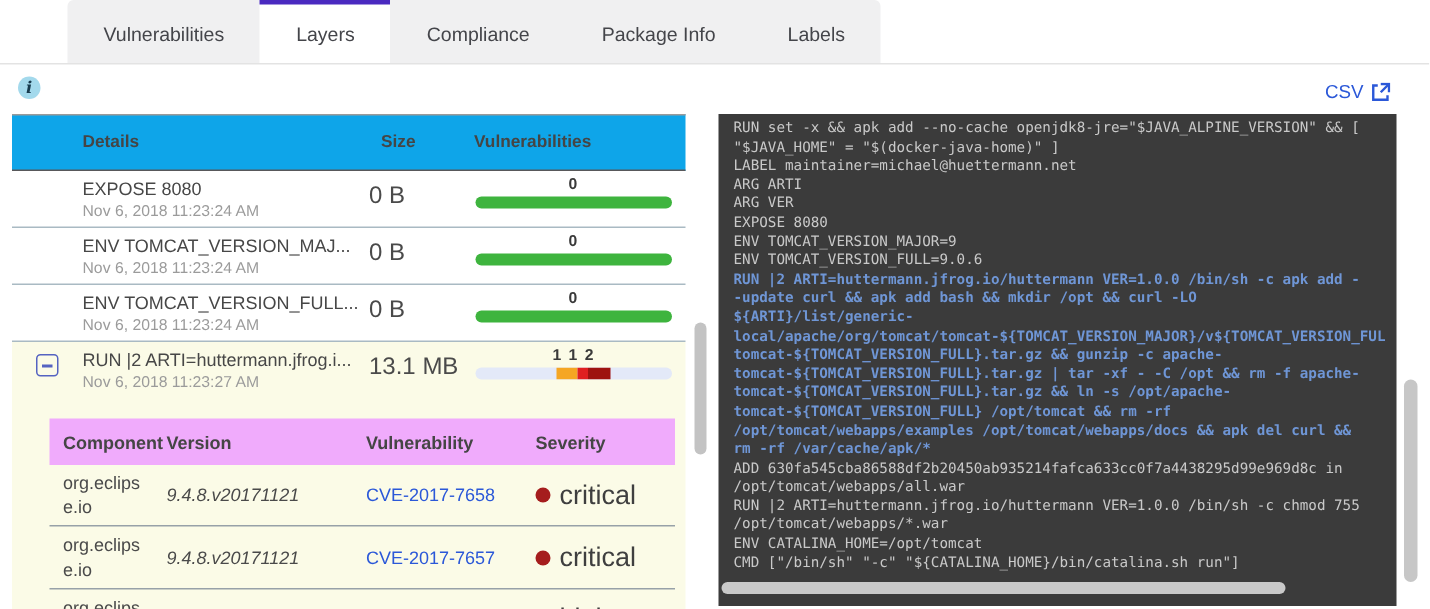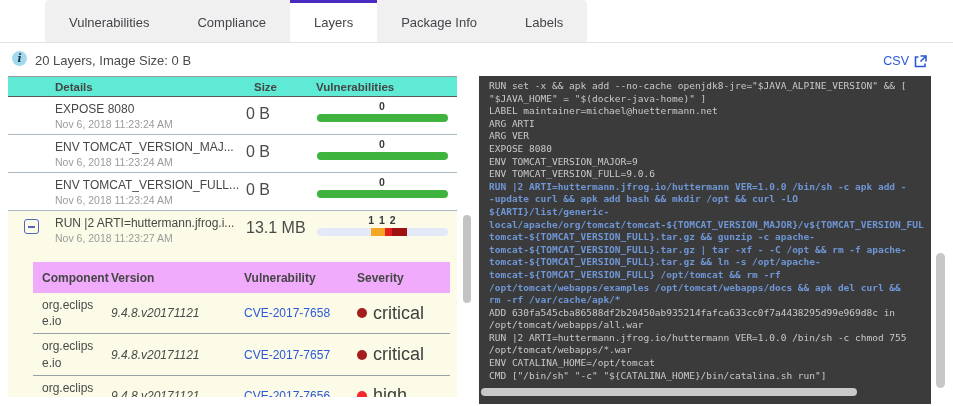--- a/index.html
+++ b/index.html
@@ -13,21 +13,21 @@
   .page-divider { position:absolute; left:0; top:42px; width:953px; height:1px; background:#e3e3e3; }
 
   
   .info-icon { position:absolute; left:12px; top:51px; width:15px; height:15px; border-radius:50%; background:#a3d9ec; color:#173a4d; font-family:"DejaVu Serif", serif; font-style:italic; font-weight:bold; font-size:11px; display:flex; align-items:center; justify-content:center; }
   .summary-text { position:absolute; left:35px; top:53px; font-size:13px; color:#4a4a4a; }
   .csv-link { position:absolute; right:26px; top:54px; display:flex; align-items:center; gap:5px; color:#2b58d8; font-size:12.5px; cursor:pointer; }
 
   
   .layers-table { position:absolute; left:8px; top:76px; width:449px; }
   .lt-grid { display:grid; grid-template-columns:39px 199px 62px 149px; }
-  .lt-header { background:#5eead4; border-top:1px solid #9a9a9a; border-bottom:1px solid #58585a; height:21px; align-items:center; font-size:11.5px; font-weight:700; color:#454545; }
+  .lt-header { background:#0ea5e9; border-top:1px solid #9a9a9a; border-bottom:1px solid #58585a; height:38px; align-items:center; font-size:11.5px; font-weight:700; color:#454545; }
   .lt-header .h { padding-left:8px; }
   .lt-header .h-vuln { text-align:left; padding-left:8px; }
   .lt-row { border-bottom:1px solid #a9bac3; min-height:38px; }
   .cell-details { padding:5px 0 0 8px; }
   .row-title { font-size:12px; font-weight:500; color:#474747; white-space:nowrap; overflow:hidden; }
   .row-date { font-size:10.5px; color:#9b9b9b; margin-top:2px; }
   .cell-size { font-size:16px; color:#4a4a4a; padding-top:8px; }
   .cell-vuln { padding:3px 9px 0 9px; text-align:center; }
   .vuln-count { font-size:10.5px; font-weight:700; color:#3a3a3a; letter-spacing:1px; }
   .bar { height:8px; border-radius:4px; margin-top:2px; position:relative; overflow:hidden; }
@@ -65,29 +65,28 @@
   .tline { font-family:"DejaVu Sans Mono", monospace; font-size:9.5px; line-height:12.6px; color:#c9c9c9; white-space:pre; }
   .tline.hl { color:#6f96d6; font-weight:bold; }
 </style>
 </head>
 <body>
 
 <div class="page">
 
   <div class="tab-strip">
     <div class="tab">Vulnerabilities</div>
+    <div class="tab active">Layers</div>
     <div class="tab">Compliance</div>
-    <div class="tab active">Layers</div>
     <div class="tab">Package Info</div>
     <div class="tab">Labels</div>
   </div>
   <div class="page-divider"></div>
 
   <span class="info-icon">i</span>
-  <div class="summary-text">20 Layers, Image Size: 0 B</div>
   <div class="csv-link">
     <span>CSV</span>
     <svg width="13" height="13" viewBox="0 0 13 13">
       <path d="M4.5 2 H1.5 V11.5 H11 V8.5" fill="none" stroke="#2b58d8" stroke-width="1.6"></path>
       <path d="M6.5 1 H12 V6.5" fill="none" stroke="#2b58d8" stroke-width="1.6"></path>
       <path d="M12 1 L6.5 6.5" fill="none" stroke="#2b58d8" stroke-width="1.6"></path>
     </svg>
   </div>
 
   <div class="layers-table">

